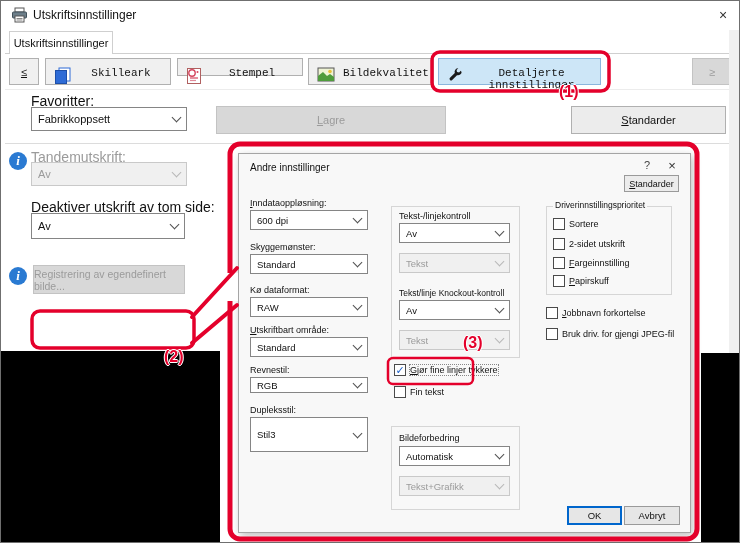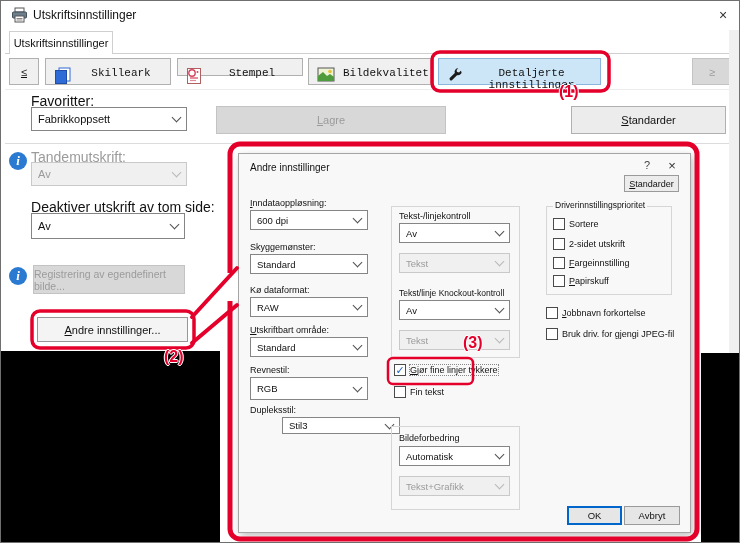--- a/index.html
+++ b/index.html
@@ -136,23 +136,20 @@
 
   <div class="abs lbl ak" style="left:30px;top:198px;">Deaktiver utskrift av tom side:</div>
   <div class="abs combo" style="left:30px;top:212px;width:154px;height:26px;">
     <span>Av</span>
     <span class="chev"></span>
   </div>
 
   <div class="abs info" style="left:8px;top:266px;">i</div>
   <div class="abs btn dis" style="left:32px;top:264px;width:152px;height:29px;font-size:10.5px;">Registrering av egendefinert bilde...</div>
 
-  <div class="abs btn" style="left:36px;top:316px;width:151px;height:25px;background:#f4f4f4;border-color:#979797;">
-    <span class="ak">Andre innstillinger...</span>
-  </div>
 
   <div class="blk" style="left:0;top:350px;width:219px;height:193px;"></div>
   <div class="blk" style="left:700px;top:352px;width:40px;height:191px;"></div>
 
   <div id="dlg">
     <span class="abs" style="left:11px;top:8px;font-size:10px;">Andre innstillinger</span>
     <div class="abs" style="left:400px;top:5px;width:16px;height:16px;text-align:center;font-size:11px;color:#444;">?</div>
     <div class="abs" style="left:424px;top:4px;width:18px;height:17px;text-align:center;font-size:13px;color:#333;">×</div>
     <div class="abs btn" style="left:385px;top:21px;width:55px;height:17px;font-size:9px;background:#ececec;border-color:#9a9a9a;">
       <span class="ak">Standarder</span>
@@ -172,26 +169,26 @@
     <div class="abs combo sm" style="left:11px;top:143px;width:118px;height:20px;">
       <span>RAW</span>
         <span class="chev"></span>
     </div>
     <div class="abs dlbl ak" style="left:11px;top:171px;">Utskriftbart område:</div>
     <div class="abs combo sm" style="left:11px;top:183px;width:118px;height:20px;">
       <span>Standard</span>
         <span class="chev"></span>
     </div>
     <div class="abs dlbl" style="left:11px;top:211px;">Revnestil:</div>
-    <div class="abs combo sm" style="left:11px;top:223px;width:118px;height:23px;">
+    <div class="abs combo sm" style="left:11px;top:223px;width:118px;height:16px;">
       <span>RGB</span>
         <span class="chev"></span>
     </div>
     <div class="abs dlbl" style="left:11px;top:251px;">Dupleksstil:</div>
-    <div class="abs combo sm" style="left:11px;top:263px;width:118px;height:17px;margin-left:32px;">
+    <div class="abs combo sm" style="left:11px;top:263px;width:118px;height:35px;">
       <span>Stil3</span>
         <span class="chev"></span>
     </div>
 
     <div class="gb" style="left:152px;top:52px;width:127px;height:150px;"></div>
     <div class="abs dlbl" style="left:160px;top:57px;">Tekst-/linjekontroll</div>
     <div class="abs combo sm" style="left:160px;top:69px;width:111px;height:20px;">
       <span>Av</span>
         <span class="chev"></span>
     </div>

